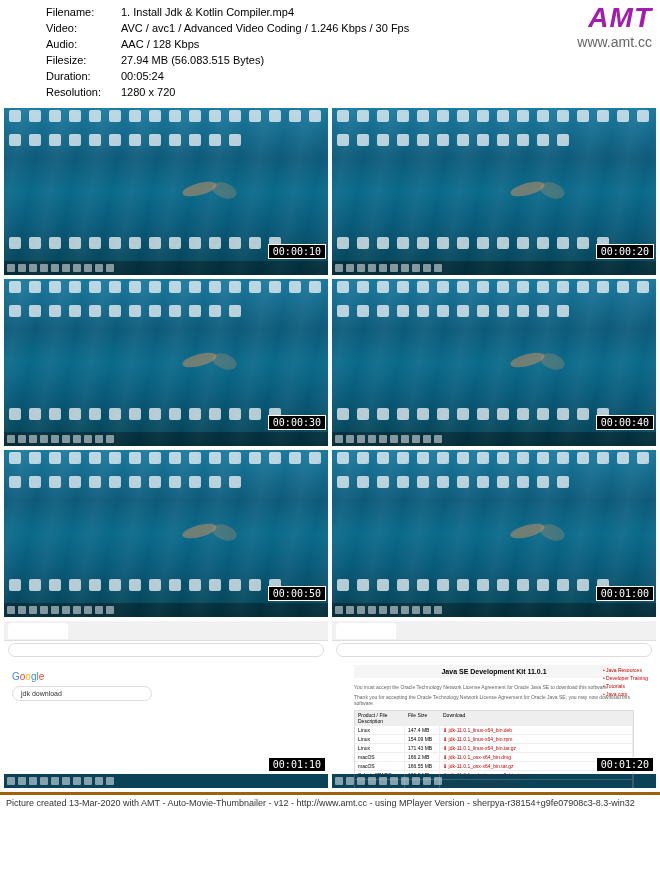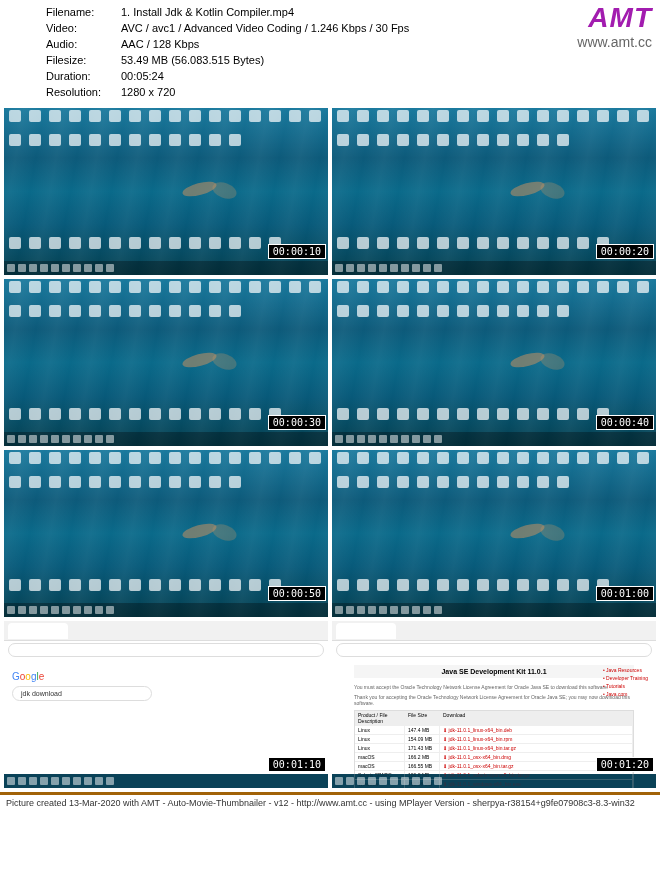--- a/index.html
+++ b/index.html
@@ -60,21 +60,21 @@
     <div>Video:</div>
     <div>Audio:</div>
     <div>Filesize:</div>
     <div>Duration:</div>
     <div>Resolution:</div>
   </div>
   <div class="meta-values">
     <div>1. Install Jdk &amp; Kotlin Compiler.mp4</div>
     <div>AVC / avc1 / Advanced Video Coding / 1.246 Kbps / 30 Fps</div>
     <div>AAC / 128 Kbps</div>
-    <div>53.49 MB (56.083.515 Bytes)</div>
+    <div>27.94 MB (56.083.515 Bytes)</div>
     <div>00:05:24</div>
     <div>1280 x 720</div>
   </div>
   <div class="logo">
     <div class="logo-text">AMT</div>
     <div class="logo-url">www.amt.cc</div>
   </div>
 </div>
 
 <div class="grid">

